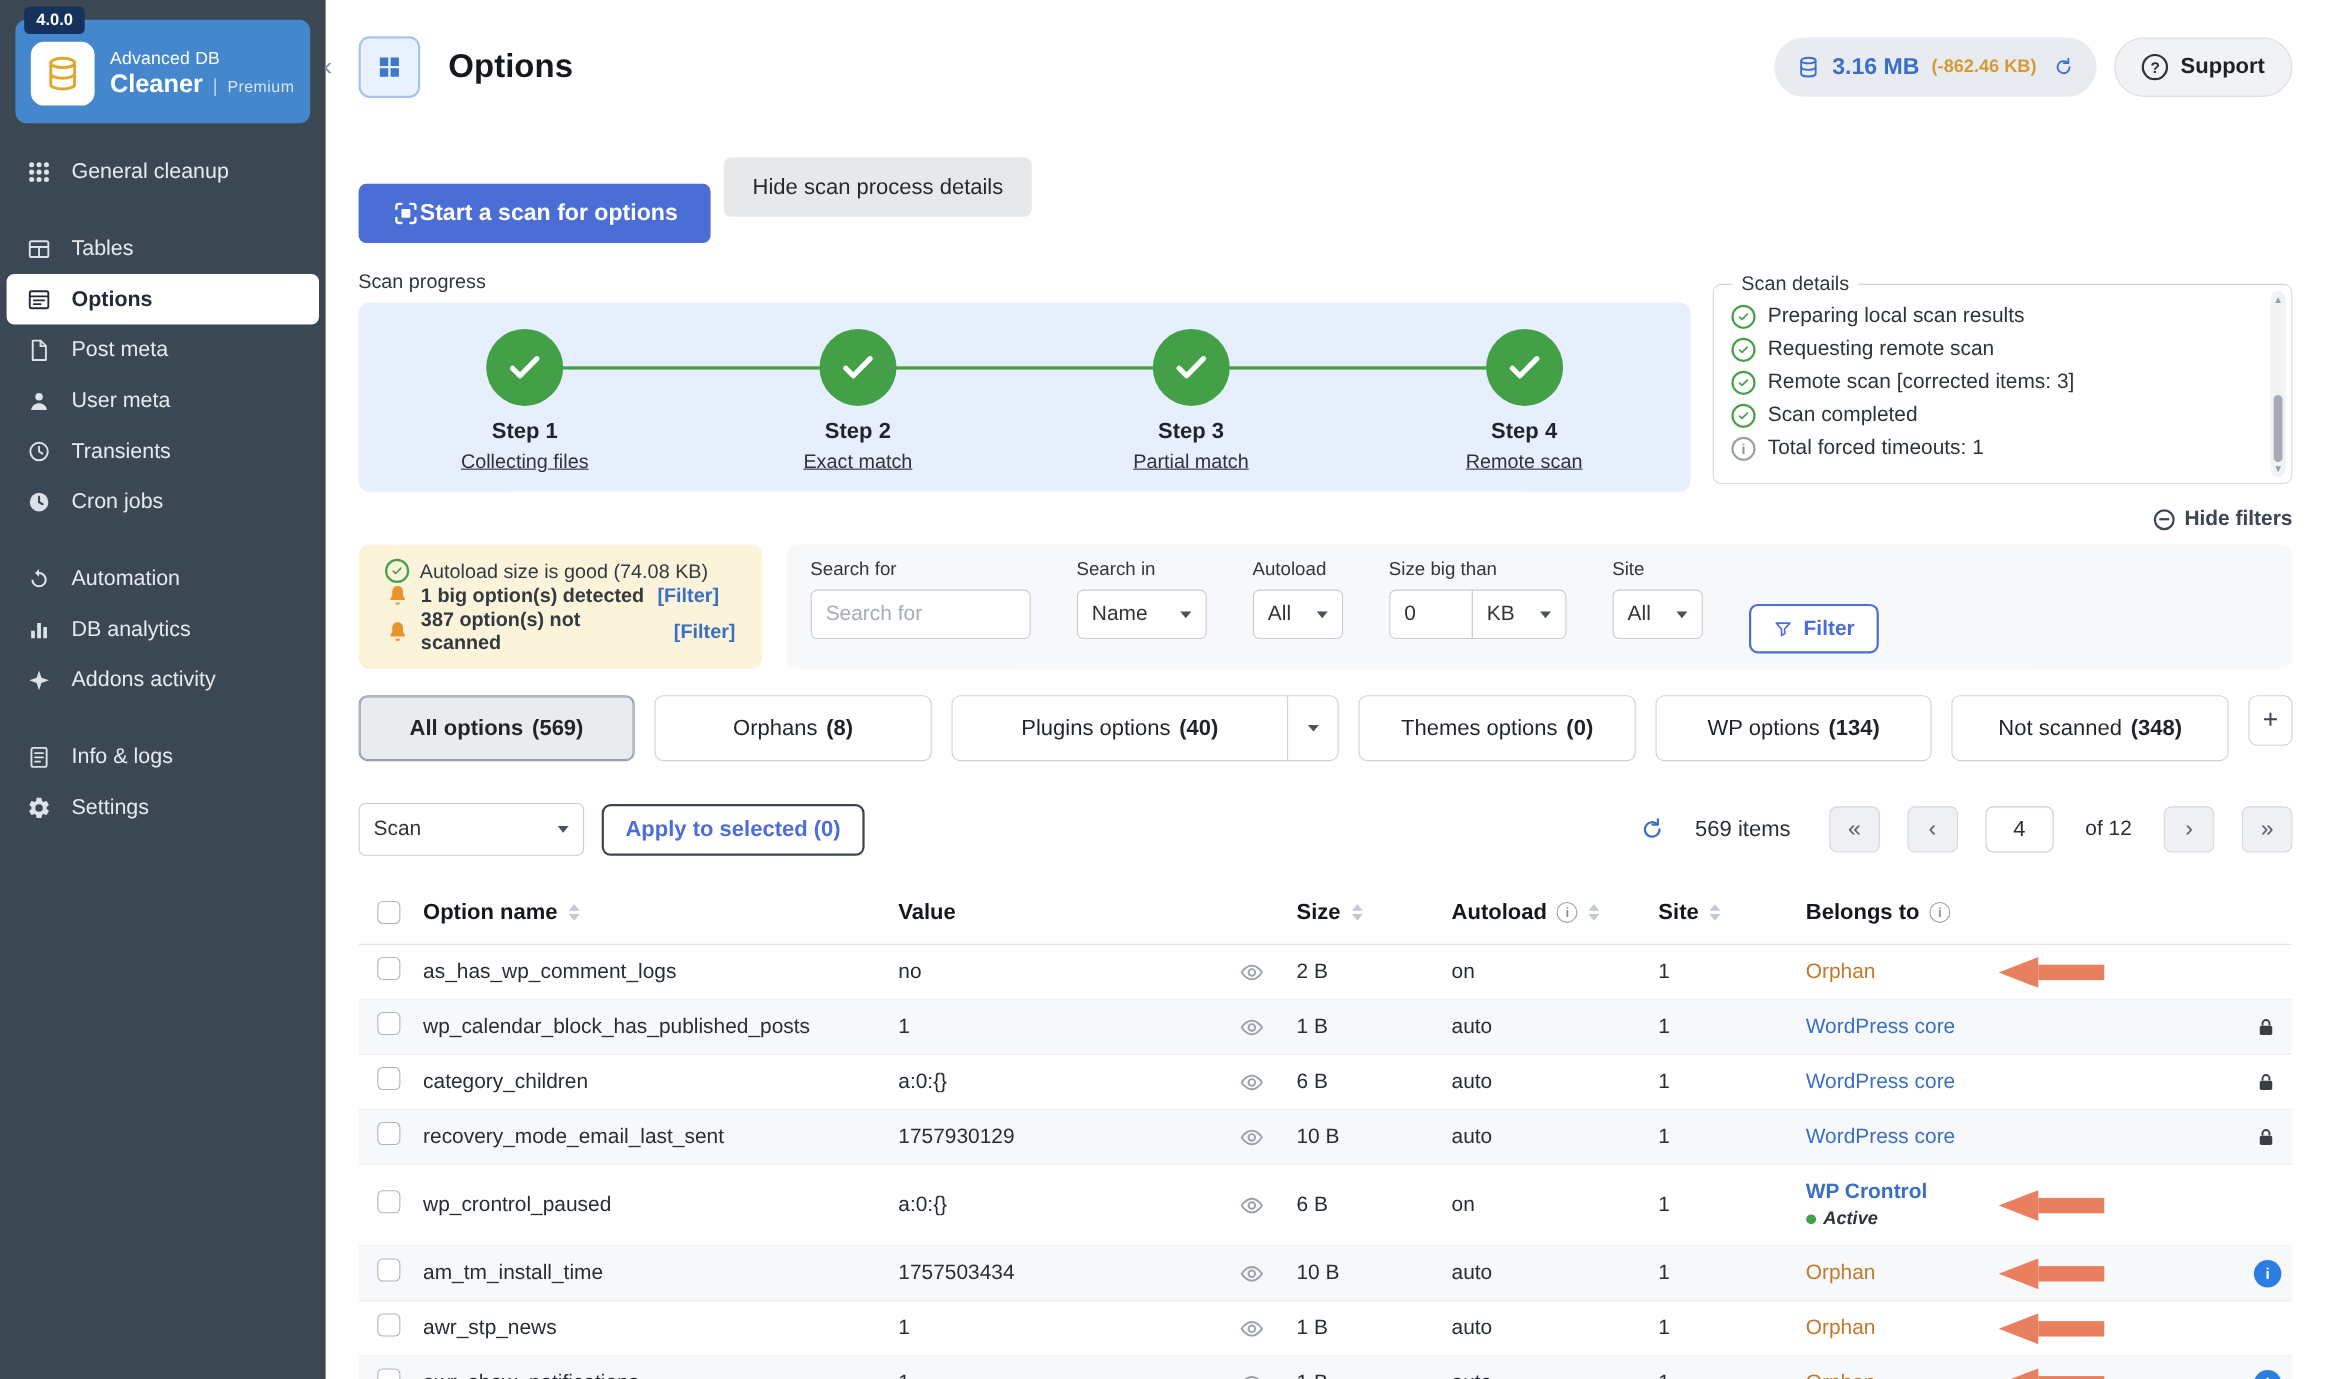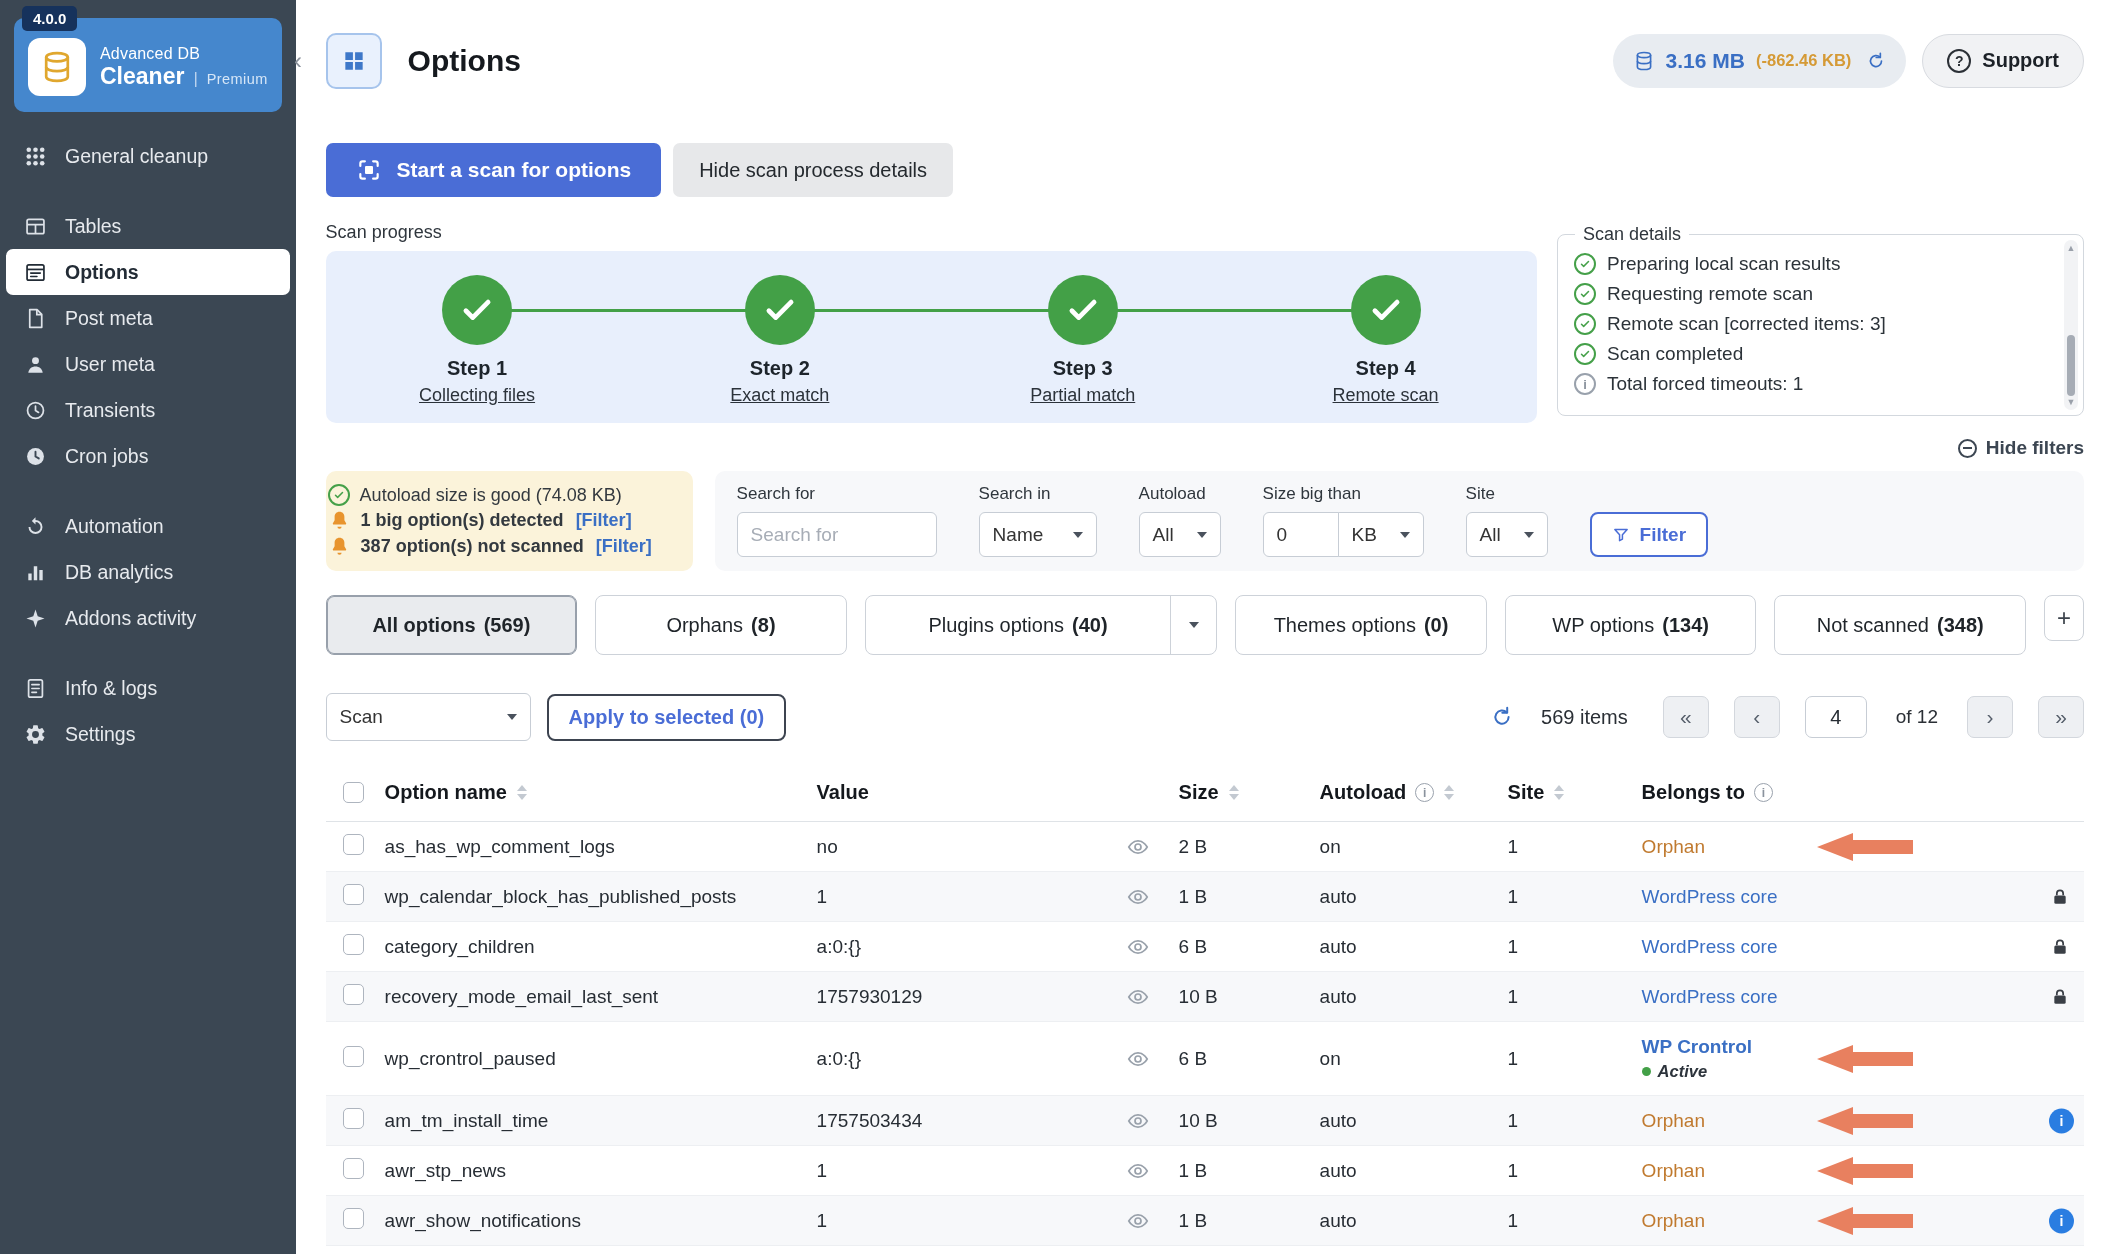--- a/index.html
+++ b/index.html
@@ -45,21 +45,21 @@
   .size-val { font-size:21px; font-weight:bold; color:#3a6fc4; }
   .size-diff { font-size:16.5px; color:#d59a36; font-weight:600; }
   .size-pill .refresh { margin-left:4px; cursor:pointer; }
   .support-pill { height:54px; background:#f1f2f4; border:1px solid #d8dbe0; border-radius:27px; display:flex; align-items:center; gap:11px; padding:0 24px; font-size:20px; font-weight:bold; color:#1c2127; cursor:pointer; }
   .qmark { width:24px; height:24px; border:2px solid #2b3036; border-radius:50%; display:flex; align-items:center; justify-content:center; font-size:14px; font-weight:bold; color:#2b3036; }
 
   .content { padding:0 30px; }
 
   
   .btn-row { display:flex; gap:12px; margin-top:22px; }
-  .btn-primary { height:54px; background:#4a6dd6; color:#fff; border-radius:7px; font-size:21px; font-weight:600; display:flex; align-items:center; gap:15px; padding:0 30px; }
+  .btn-primary { height:54px; background:#4a6dd6; color:#fff; border-radius:7px; font-size:21px; font-weight:600; display:flex; align-items:center; padding:0 30px;margin-top:24px; }
   .btn-secondary { height:54px; background:#e7e8ea; color:#24292e; border-radius:7px; font-size:20px; padding:0 26px; }
 
   
   .progress-row { display:flex; gap:20px; margin-top:25px; }
   .progress-col { flex:1; }
   .progress-label { font-size:18px; color:#2f363d; margin-bottom:8px; }
   .progress-panel { background:#e8effc; border-radius:10px; height:172px; position:relative; }
   .steps-line { position:absolute; top:58px; left:12.5%; right:12.5%; height:3px; background:#43a047; }
   .steps { display:flex; padding-top:24px; position:relative; }
   .step { flex:1; text-align:center; }
@@ -77,21 +77,21 @@
   .b-info { border:2px solid #99a1ac; color:#8a929d; font-size:13px; font-weight:bold; font-style:normal; }
   .vscroll { position:absolute; top:5px; bottom:5px; right:5px; width:14px; background:#f2f3f5; border-radius:7px; display:flex; flex-direction:column; justify-content:space-between; align-items:center; font-size:9px; color:#9aa0aa; padding:3px 0; cursor:pointer; }
   .sthumb { position:absolute; left:3px; top:56%; height:36%; width:8px; background:#a6acb5; border-radius:4px; }
 
   
   .hidefilters-row { margin-top:14px; display:flex; justify-content:flex-end; }
   .hide-filters { display:inline-flex; align-items:center; gap:9px; font-size:19px; font-weight:600; color:#3c4652; cursor:pointer; }
   .circle-minus { width:19px; height:19px; border:2px solid #3c4652; border-radius:50%; position:relative; display:inline-block; }
   .circle-minus::after { content:""; position:absolute; left:3px; right:3px; top:50%; height:2px; margin-top:-1px; background:#3c4652; }
   .filters-row { display:flex; gap:22px; margin-top:12px; align-items:stretch; }
-  .notice { flex:0 0 367px; background:#fbf3da; border-radius:10px; padding:13px 2px; display:flex; flex-direction:column; justify-content:space-between; }
+  .notice { flex:0 0 367px; background:#fbf3da; border-radius:10px; padding:13px 24px; display:flex; flex-direction:column; justify-content:space-between; }
   .notice-line { display:flex; align-items:center; gap:10px; font-size:18px; color:#33393f; }
   .notice-line .badge{ width:22px; height:22px; }
   .bell-ic { width:23px; height:23px; color:#e8942e; flex:0 0 23px; }
   .notice-line.strong .nt { font-weight:600; }
   .nfilter { color:#3a6fc4; font-weight:bold; text-decoration:none; margin-left:2px; }
   .filter-panel { flex:1; background:#f7f8fa; border-radius:10px; padding:13px 22px 14px; display:flex; gap:42px; }
   .ffield { display:flex; flex-direction:column; }
   .flabel { font-size:17px; color:#2f363d; margin-bottom:8px; }
   .fcontrol { height:45px; border:1px solid #c7cdd5; border-radius:6px; background:#fff; font-size:19px; color:#333; display:flex; align-items:center; padding:0 13px; }
   input.fcontrol { outline:none; }

